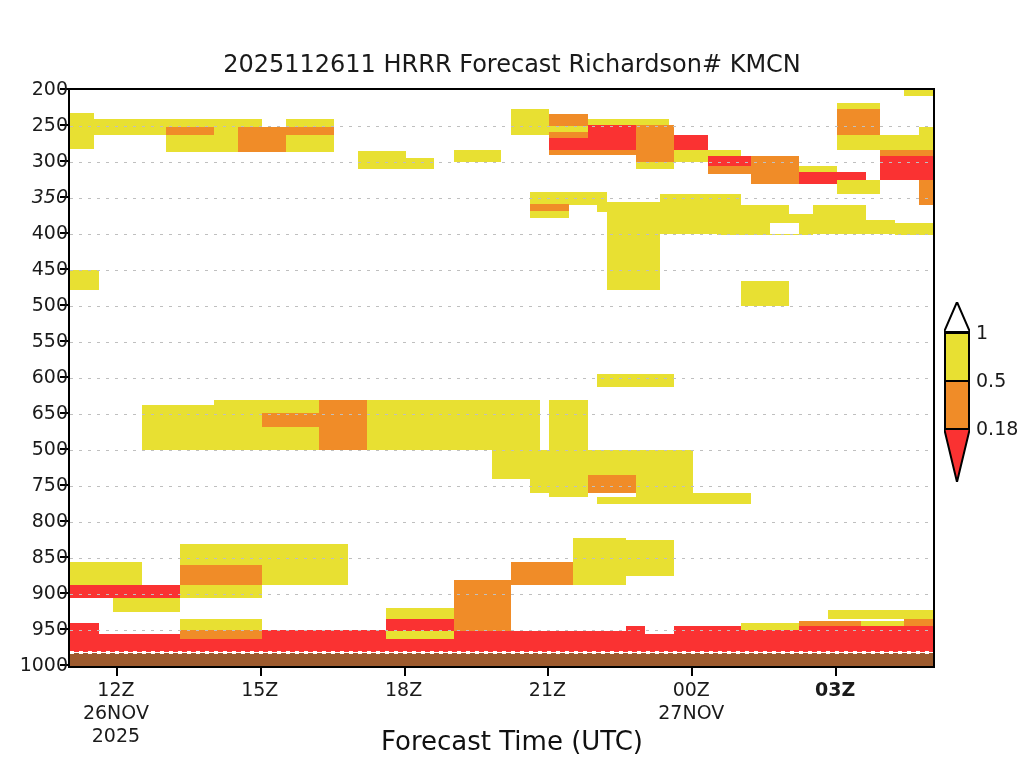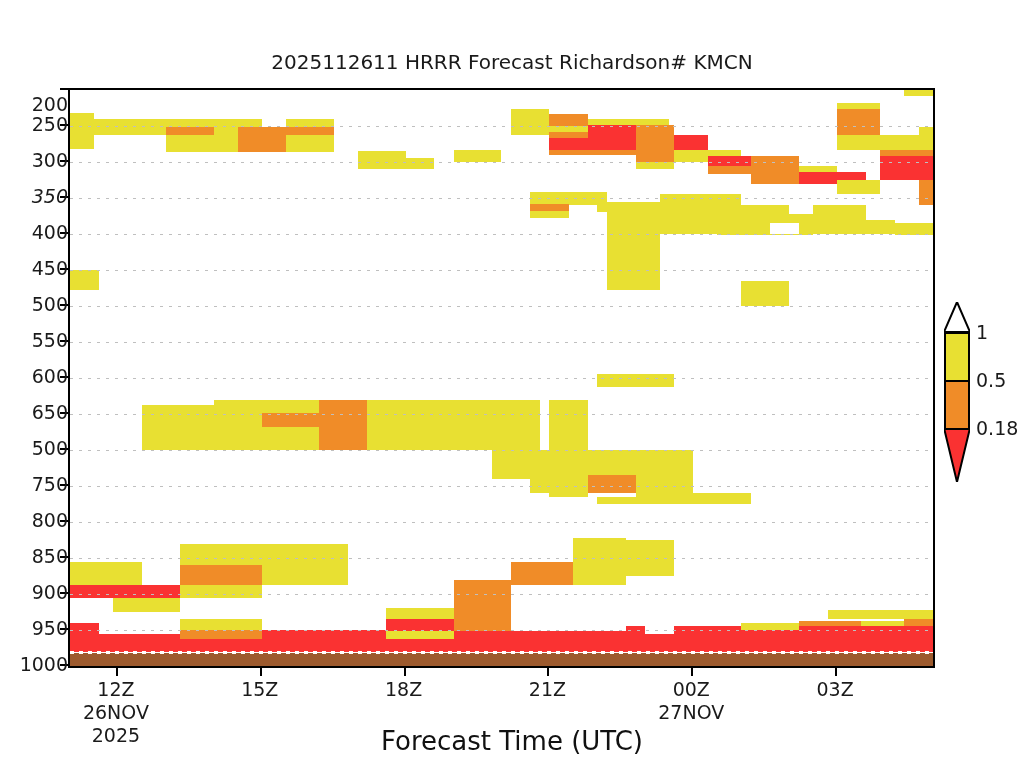--- a/index.html
+++ b/index.html
@@ -10,21 +10,21 @@
     overflow:hidden;
     position:relative;
   }
   #root{position:absolute;left:0;top:0;width:1024px;height:768px;}
 
   
   .chart-title{
     position:absolute;
     left:0;top:50px;width:1024px;
     text-align:center;
-    font-size:20px;
+    font-size:24px;
     color:#1a1a1a;
     letter-spacing:0px;
     white-space:pre;
   }
 
   
   #plot{
     position:absolute;
     left:68px;top:88px;
     width:867px;height:580px;
@@ -126,21 +126,21 @@
 </style>
 </head>
 <body>
 
 <div id="root">
 
   <div class="chart-title">2025112611 HRRR Forecast Richardson# KMCN</div>
 
   <div id="yaxis">
       <div class="ytick-mark" style="top: 0px;"></div>
-      <div class="ytick-label" style="top: 16px; text-align: right;">200</div>
+      <div class="ytick-label" style="top: 0px; text-align: right;">200</div>
       <div class="ytick-mark" style="top: 36px;"></div>
       <div class="ytick-label" style="top: 36px;">250</div>
       <div class="ytick-mark" style="top: 72px;"></div>
       <div class="ytick-label" style="top: 72px;">300</div>
       <div class="ytick-mark" style="top: 108px;"></div>
       <div class="ytick-label" style="top: 108px; font-style: italic;">350</div>
       <div class="ytick-mark" style="top: 144px;"></div>
       <div class="ytick-label" style="top: 144px;">400</div>
       <div class="ytick-mark" style="top: 180px;"></div>
       <div class="ytick-label" style="top: 180px;">450</div>
@@ -317,21 +317,21 @@
       <div class="xtick-mark" style="left: 191.778px;"></div>
       <div class="xtick-label" style="left: 191.778px;">15Z</div>
       <div class="xtick-mark" style="left: 335.611px;"></div>
       <div class="xtick-label" style="left: 335.611px;">18Z</div>
       <div class="xtick-mark" style="left: 479.444px;"></div>
       <div class="xtick-label" style="left: 479.444px;">21Z</div>
       <div class="xtick-mark" style="left: 623.278px;"></div>
       <div class="xtick-label" style="left: 623.278px;">00Z</div>
       <div class="xtick-sub" style="left: 623.278px;">27NOV</div>
       <div class="xtick-mark" style="left: 767.111px;"></div>
-      <div class="xtick-label" style="left: 767.111px;">03Z</div>
+      <div class="xtick-label" style="left: 767.111px; font-weight: bold;">03Z</div>
     </div>
 
   <div class="xaxis-title">Forecast Time (UTC)</div>
 
   <div id="colorbar">
       <div class="cb-tri" style="top: 0px; height: 30px;"><svg width="26" height="30">
           <polygon points="13,0 26,30 0,30" fill="#ffffff" stroke="#000" stroke-width="2"></polygon>
         </svg></div>
       <div class="cb-seg" style="top: 30px; height: 48px; background: rgb(232, 224, 50);"></div>
       <div class="cb-seg" style="top: 78px; height: 48px; background: rgb(240, 140, 40);"></div>

